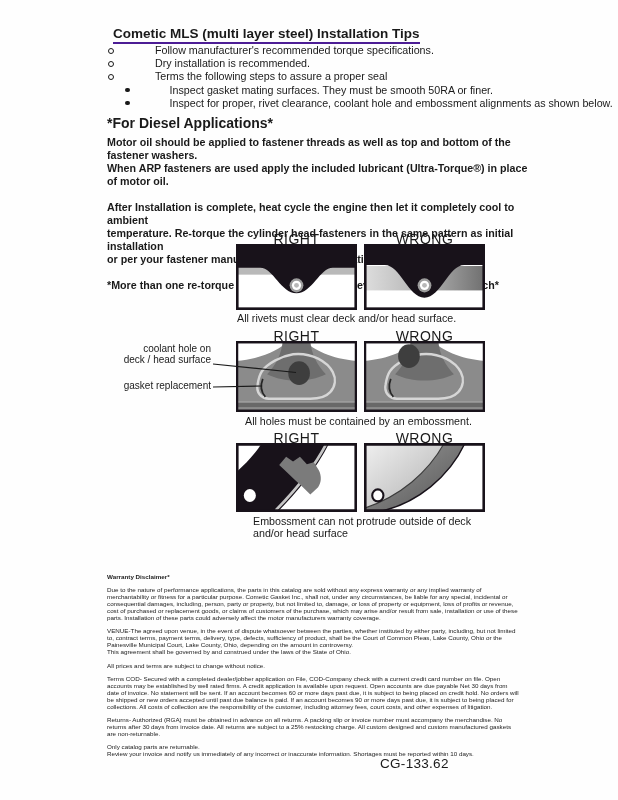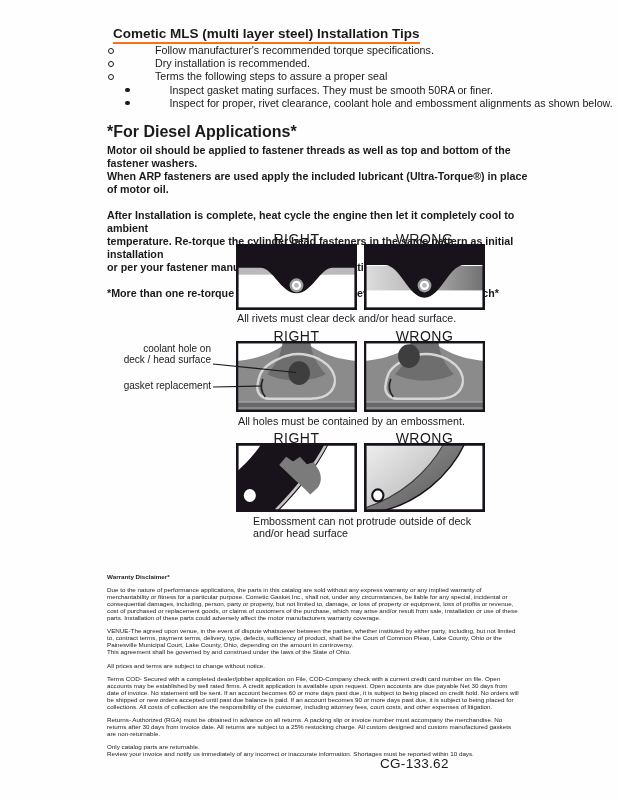--- a/index.html
+++ b/index.html
@@ -1,29 +1,29 @@
 <!DOCTYPE html>
 <html><head>
 <meta charset="utf-8">
 <style>
   html,body{margin:0;padding:0;background:#ffffff;}
   .page{position:relative;width:618px;height:800px;background:#fefefe;overflow:hidden;
         font-family:"Liberation Sans",sans-serif;color:#1a1a1a;}
 
   #title{position:absolute;left:113px;top:26px;font-size:13.5px;font-weight:bold;
-         border-bottom:2px solid #f97316;padding-bottom:1px;}
+         border-bottom:2px solid #4c1d95;padding-bottom:1px;}
 
   #bullets{position:absolute;left:108px;top:44px;font-size:10.7px;line-height:13.2px;}
   .bullet{display:flex;align-items:flex-start;gap:36px;}
   .ring{width:4px;height:4px;border:1px solid #1a1a1a;border-radius:50%;margin:4px 5px 0 0;flex:none;}
   .dot{width:4.5px;height:4.5px;background:#1a1a1a;border-radius:50%;margin:4px 4px 0 0;flex:none;}
   .sub{margin-left:17px;}
 
   #diesel{position:absolute;left:107px;top:117px;width:428px;font-size:10.7px;line-height:13px;}
-  #diesel .h{font-size:16px;font-weight:bold;margin:8px 0 6px 0;}
+  #diesel .h{font-size:14px;font-weight:bold;margin:0 0 6px 0;}
   #diesel p{margin:0 0 13px 0;white-space:pre-line;font-weight:bold;}
 
   .dg-label{position:absolute;width:121px;text-align:center;font-size:14px;letter-spacing:.5px;}
   .dg{position:absolute;}
   .dg-caption{position:absolute;font-size:10.7px;line-height:12.2px;white-space:pre-line;}
   .side-label{position:absolute;left:88px;width:123px;text-align:right;font-size:10px;
               line-height:11px;white-space:pre-line;}
 
   #legal{position:absolute;left:107px;top:574px;width:414px;font-size:6.25px;line-height:6.9px;color:#222;}
   #legal .lg-head{font-weight:bold;margin:0 0 6.5px 0;}
@@ -134,21 +134,21 @@
     <path d="M31,40 C28,47 29,54 34,59" fill="none" stroke="#262626" stroke-width="2"></path>
     <circle cx="52" cy="16" r="12.5" fill="#3e3e3e"></circle>
     <rect x="1.3" y="1.3" width="137.4" height="72.4" fill="none" stroke="#18121a" stroke-width="2.6"></rect>
   </svg>
 
   <svg style="position:absolute;left:0;top:328px;" width="618" height="110" viewBox="0 0 618 110">
     <line x1="213" y1="36" x2="296" y2="44.5" stroke="#1a1a1a" stroke-width="1.2"></line>
     <line x1="213" y1="59" x2="262" y2="58" stroke="#1a1a1a" stroke-width="1.2"></line>
   </svg>
 
-  <div class="dg-caption" style="left:238px;top:415px;">All holes must be contained by an embossment.</div>
+  <div class="dg-caption" style="left:245px;top:415px;">All holes must be contained by an embossment.</div>
 
   <div class="dg-label" style="left:236px;top:430px;">RIGHT</div>
   <div class="dg-label" style="left:364px;top:430px;">WRONG</div>
 
   <svg class="dg" style="left:236px;top:443px;" width="121" height="69" viewBox="0 0 140 75" preserveAspectRatio="none">
     <rect x="0" y="0" width="140" height="75" fill="#ffffff"></rect>
     <path d="M30,0 H108 C92,30 68,56 48,75 H0 V32 C12,22 23,11 30,0 Z" fill="#18121a"></path>
     <path d="M105,0 C89,29 66,54 46,73" fill="none" stroke="#c6c6c6" stroke-width="3"></path>
     <path d="M50,24 L58,15 L66,20 L74,15 L82,23 L90,21 L96,30 C99,36 99,43 95,48 L86,56 C74,45 61,34 50,24 Z" fill="#7b7b7b"></path>
     <circle cx="16" cy="57" r="7" fill="#ffffff"></circle>

